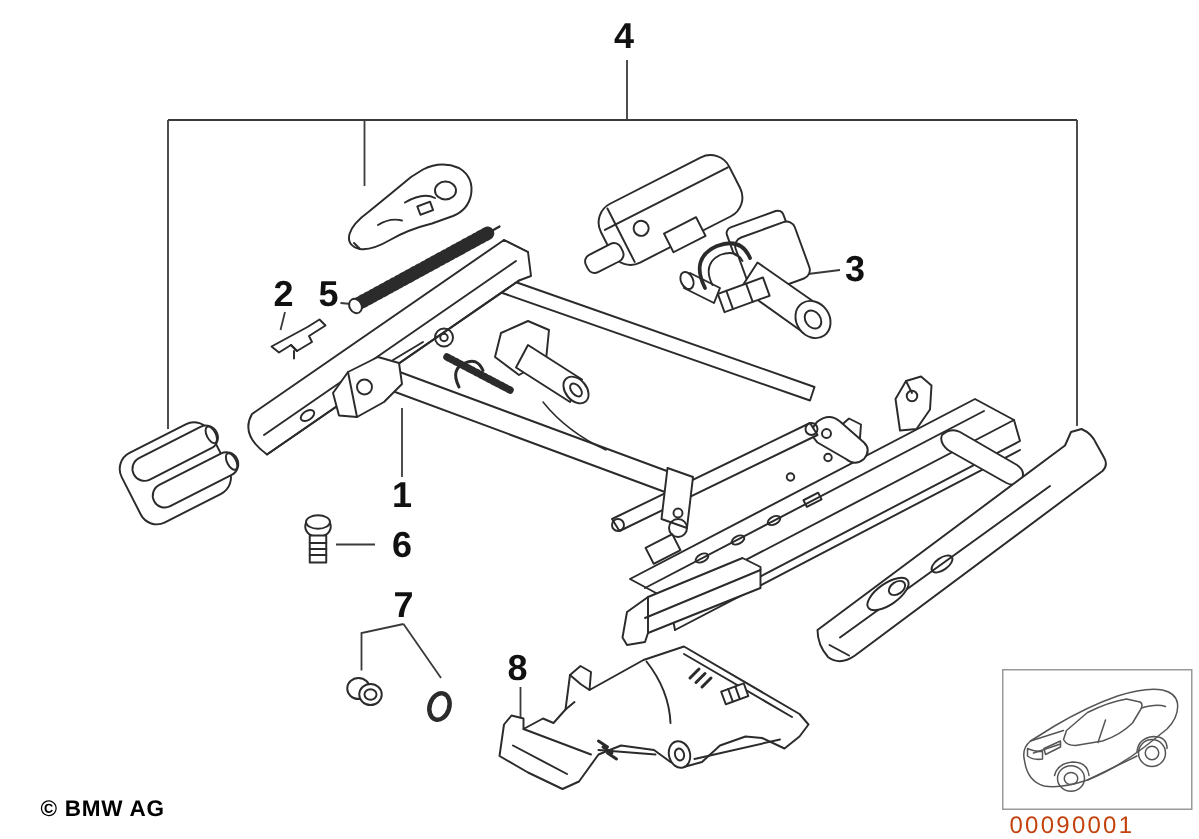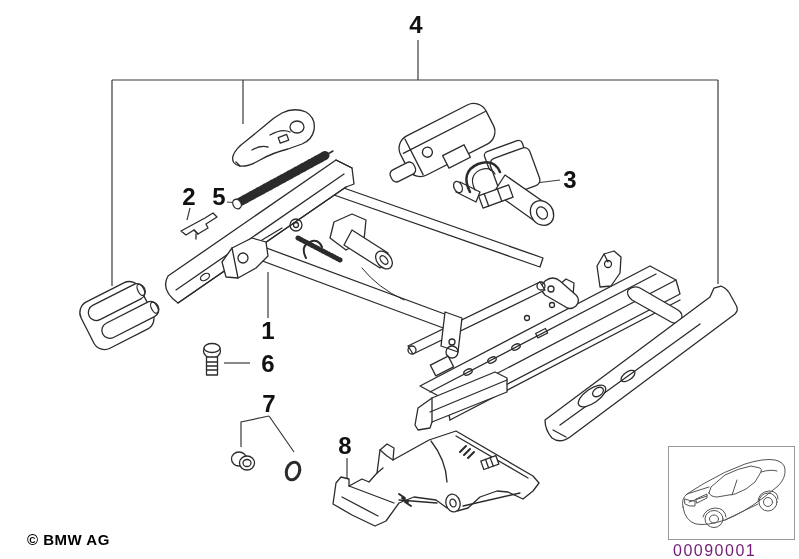--- a/index.html
+++ b/index.html
@@ -15,21 +15,21 @@
   .copyright{
     position:absolute;left:27px;top:531px;
     font:600 15px "Liberation Sans", sans-serif;color:#000000;letter-spacing:.5px;
   }
   .car-box{
     position:absolute;left:668px;top:446px;width:127px;height:94px;
     border:1px solid #999;background:#fff;box-sizing:border-box;
   }
   .diagram-number{
     position:absolute;left:673px;top:542px;
-    font:400 16px "Liberation Sans", sans-serif;color:#701a75;letter-spacing:1.5px;
+    font:400 16px "Liberation Sans", sans-serif;color:#c2410c;letter-spacing:1.5px;
   }
   svg{display:block;}
 </style>
 </head>
 <body>
 
 <div class="stage">
 
   <svg width="799" height="559" viewBox="0 0 799 559">
 

